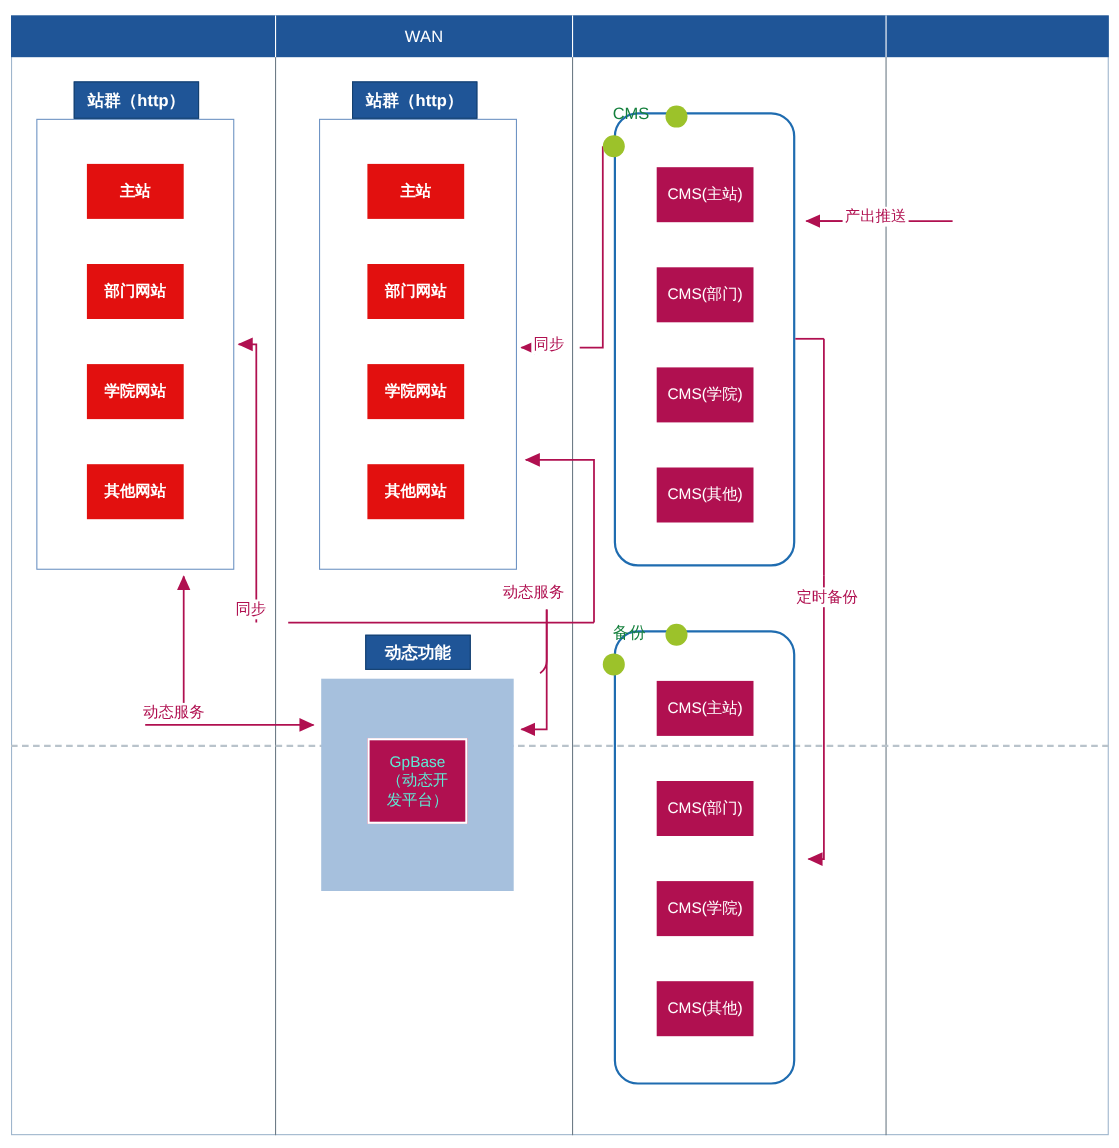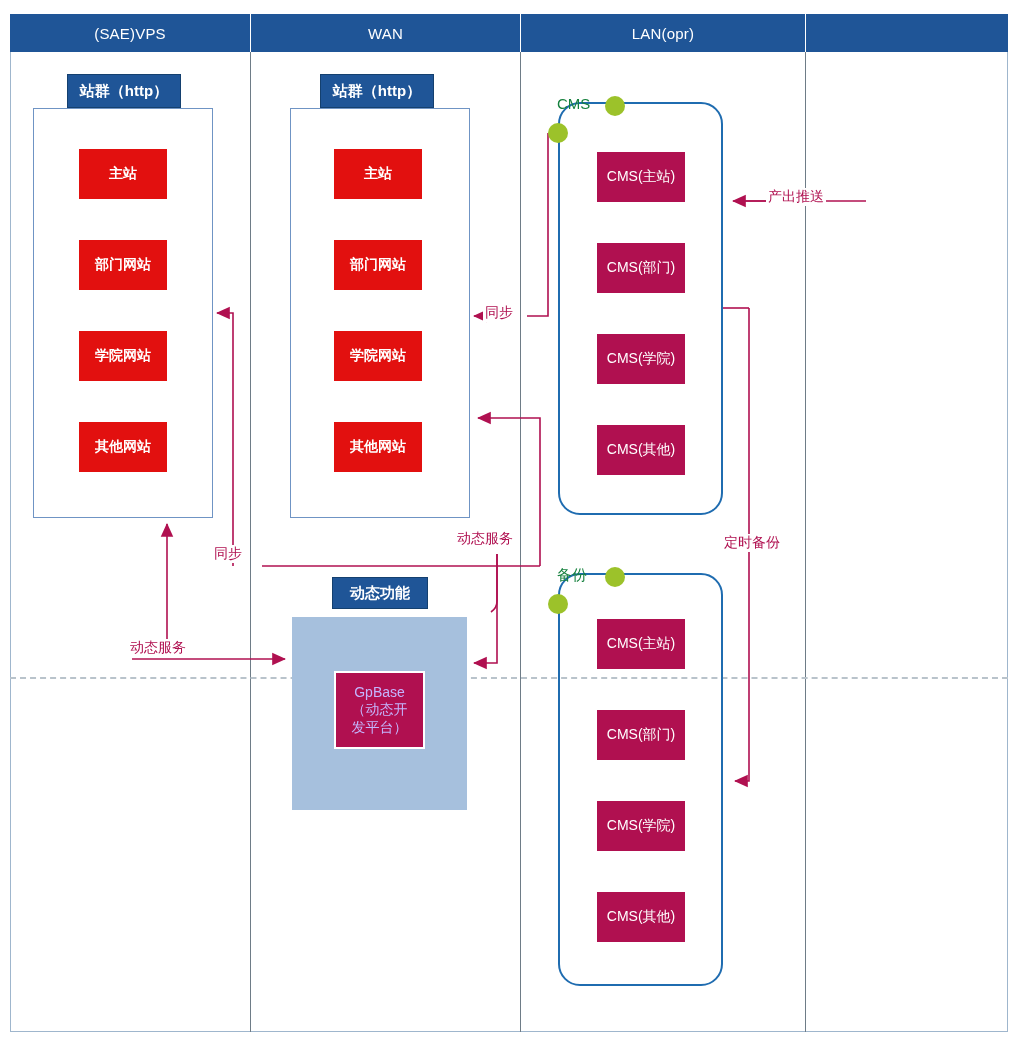--- a/index.html
+++ b/index.html
@@ -32,39 +32,37 @@
            font-size:14px;z-index:5;box-sizing:border-box;}
 
   
   .round-box{position:absolute;border:2px solid #1f6cb0;border-radius:22px;background:transparent;box-sizing:border-box;z-index:2;}
 
   .green-dot{position:absolute;width:20px;height:20px;border-radius:50%;background:#9cc22a;z-index:7;}
   .grp-label{position:absolute;color:#15803d;font-size:15px;z-index:7;white-space:nowrap;}
 
   
   .lightpanel{position:absolute;background:#a6c0dd;z-index:3;box-sizing:border-box;}
-  .gpbase{position:absolute;background:#b01050;border:2px solid #ffffff;color:#c4b5fd;font-size:14px;
+  .gpbase{position:absolute;background:#b01050;border:2px solid #ffffff;color:#5eead4;font-size:14px;
           display:flex;align-items:center;justify-content:center;text-align:center;line-height:1.22;z-index:6;box-sizing:border-box;}
 
   
   .conn-label{position:absolute;color:#b01050;font-size:14px;white-space:nowrap;z-index:8;background:#fff;padding:0 2px;}
 
   svg.wires{position:absolute;left:0;top:0;width:1017px;height:1044px;z-index:4;pointer-events:none;}
 </style>
 </head>
 <body>
 
 <div id="stage">
 
   <div class="frame"></div>
   <div class="hdr"></div>
 
-  <div class="hdr-cell" style="left:10px;width:240px;">(SAE)VPS</div>
   <div class="hdr-cell" style="left:251px;width:269px;">WAN</div>
-  <div class="hdr-cell" style="left:521px;width:284px;">LAN(opr)</div>
 
   <div class="hdr-vline" style="left:250px;"></div>
   <div class="hdr-vline" style="left:520px;"></div>
   <div class="hdr-vline" style="left:805px;"></div>
 
   <div class="vline" style="left:250px;top:52px;height:980px;"></div>
   <div class="vline" style="left:520px;top:52px;height:980px;"></div>
   <div class="vline" style="left:805px;top:52px;height:980px;"></div>
 
   <div class="dashline"></div>

